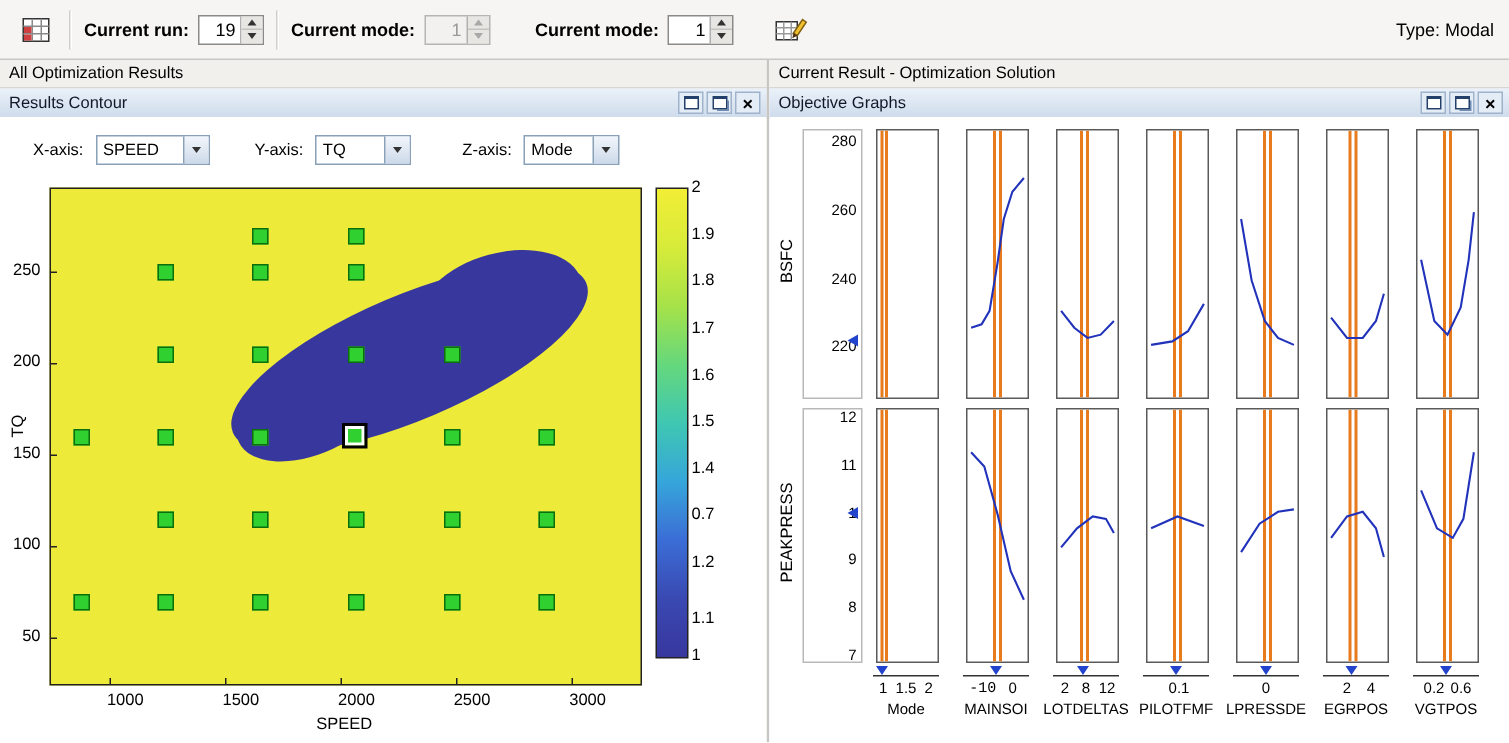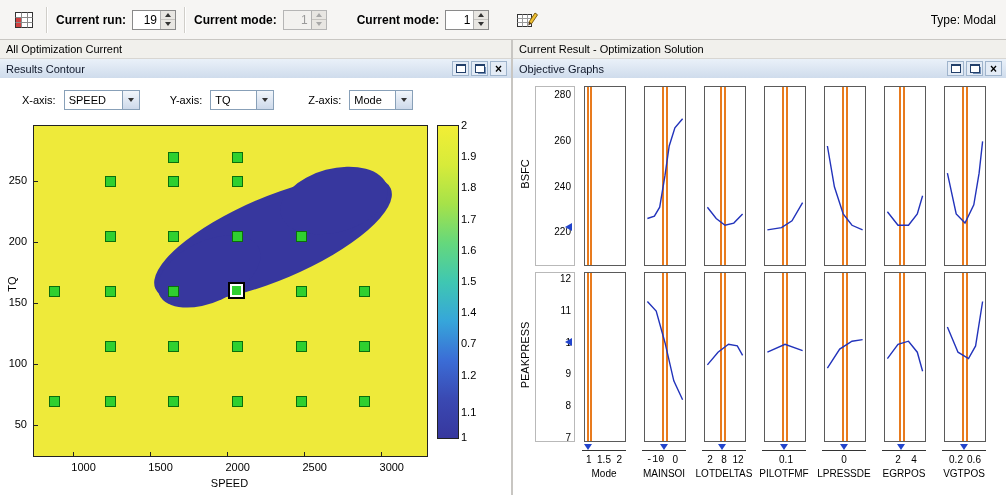--- a/index.html
+++ b/index.html
@@ -151,21 +151,21 @@
         <polygon points="14,14 20,5 22.5,6.8 16.5,15.8" fill="#f0c030" stroke="#806010"></polygon>
         <polygon points="13.2,17.5 14,14 16.5,15.8" fill="#503010"></polygon>
       </svg>
     </div>
     <div class="tb-right"><span>Type: Modal</span></div>
   </div>
 
   <div class="main">
 
     <div class="panel left">
-      <div class="panel-title">All Optimization Current</div>
+      <div class="panel-title">All Optimization Results</div>
       <div class="subbar">
         <span class="title">Results Contour</span>
         <span class="pbtn">
             <span class="glyph-win g1"></span>
           </span>
         <span class="pbtn">
             <span class="glyph-win g2"></span>
           </span>
         <span class="pbtn close">×</span>
       </div>

